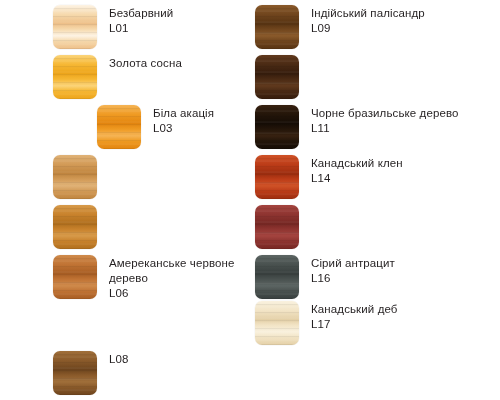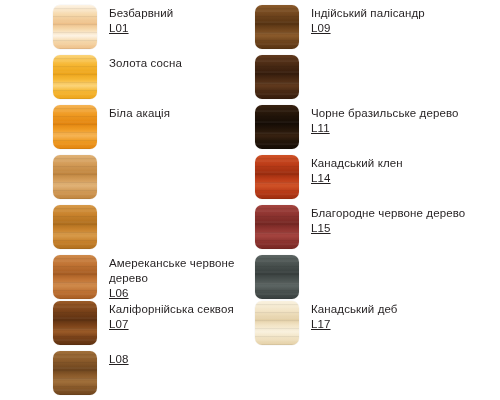--- a/index.html
+++ b/index.html
@@ -75,21 +75,20 @@
     color: #231f20;
     letter-spacing: 0.01em;
     white-space: pre-line;
     margin: 0;
   }
   .swatch-code {
     font-size: 11.5px;
     color: #231f20;
     letter-spacing: 0.01em;
     margin: 0;
-    text-decoration: underline;
   }
 </style>
 </head>
 <body>
 
 <div class="palette">
   <div class="column column-left">
       <div class="swatch-row" style="top: 5px;">
         <div class="swatch" style="background: linear-gradient(rgb(253, 243, 228) 0%, rgb(246, 217, 172) 22%, rgb(238, 192, 137) 42%, rgb(246, 217, 172) 55%, rgb(253, 243, 228) 70%, rgb(246, 217, 172) 82%, rgb(238, 192, 137) 100%);">
           <div class="grain lines" style="background: repeating-linear-gradient(rgba(0, 0, 0, 0) 0px, rgba(0, 0, 0, 0) 3px, rgba(0, 0, 0, 0.22) 3.6px, rgba(0, 0, 0, 0) 4.6px, rgba(0, 0, 0, 0) 8px);"></div>
@@ -102,27 +101,28 @@
       </div>
       <div class="swatch-row" style="top: 55px;">
         <div class="swatch" style="background: linear-gradient(rgb(251, 212, 122) 0%, rgb(246, 183, 51) 22%, rgb(237, 165, 27) 42%, rgb(246, 183, 51) 55%, rgb(251, 212, 122) 70%, rgb(246, 183, 51) 82%, rgb(237, 165, 27) 100%);">
           <div class="grain lines" style="background: repeating-linear-gradient(rgba(0, 0, 0, 0) 0px, rgba(0, 0, 0, 0) 3px, rgba(0, 0, 0, 0.22) 3.6px, rgba(0, 0, 0, 0) 4.6px, rgba(0, 0, 0, 0) 8px);"></div>
           <div class="grain lines2" style="background: repeating-linear-gradient(rgba(255, 255, 255, 0) 0px, rgba(255, 255, 255, 0) 5px, rgba(255, 255, 255, 0.35) 6px, rgba(255, 255, 255, 0) 7.5px, rgba(255, 255, 255, 0) 11px);"></div>
         </div>
         <div class="label-block">
           <div class="swatch-name">Золота сосна</div>
         </div>
       </div>
-      <div class="swatch-row" style="top: 105px;">
+      <div class="swatch-row" style="top: 105px; margin-left: 44px;">
         <div class="swatch" style="background: linear-gradient(rgb(245, 180, 85) 0%, rgb(239, 154, 34) 22%, rgb(227, 133, 15) 42%, rgb(239, 154, 34) 55%, rgb(245, 180, 85) 70%, rgb(239, 154, 34) 82%, rgb(227, 133, 15) 100%);">
           <div class="grain lines" style="background: repeating-linear-gradient(rgba(0, 0, 0, 0) 0px, rgba(0, 0, 0, 0) 3px, rgba(0, 0, 0, 0.22) 3.6px, rgba(0, 0, 0, 0) 4.6px, rgba(0, 0, 0, 0) 8px);"></div>
           <div class="grain lines2" style="background: repeating-linear-gradient(rgba(255, 255, 255, 0) 0px, rgba(255, 255, 255, 0) 5px, rgba(255, 255, 255, 0.35) 6px, rgba(255, 255, 255, 0) 7.5px, rgba(255, 255, 255, 0) 11px);"></div>
         </div>
         <div class="label-block">
           <div class="swatch-name">Біла акація</div>
+          <div class="swatch-code">L03</div>
         </div>
       </div>
       <div class="swatch-row" style="top: 155px;">
         <div class="swatch" style="background: linear-gradient(rgb(224, 178, 119) 0%, rgb(210, 154, 86) 22%, rgb(192, 133, 63) 42%, rgb(210, 154, 86) 55%, rgb(224, 178, 119) 70%, rgb(210, 154, 86) 82%, rgb(192, 133, 63) 100%);">
           <div class="grain lines" style="background: repeating-linear-gradient(rgba(0, 0, 0, 0) 0px, rgba(0, 0, 0, 0) 3px, rgba(0, 0, 0, 0.22) 3.6px, rgba(0, 0, 0, 0) 4.6px, rgba(0, 0, 0, 0) 8px);"></div>
           <div class="grain lines2" style="background: repeating-linear-gradient(rgba(255, 255, 255, 0) 0px, rgba(255, 255, 255, 0) 5px, rgba(255, 255, 255, 0.35) 6px, rgba(255, 255, 255, 0) 7.5px, rgba(255, 255, 255, 0) 11px);"></div>
         </div>
       </div>
       <div class="swatch-row" style="top: 205px;">
         <div class="swatch" style="background: linear-gradient(rgb(215, 154, 74) 0%, rgb(200, 130, 44) 22%, rgb(176, 111, 30) 42%, rgb(200, 130, 44) 55%, rgb(215, 154, 74) 70%, rgb(200, 130, 44) 82%, rgb(176, 111, 30) 100%);">
@@ -132,30 +132,20 @@
       </div>
       <div class="swatch-row" style="top: 255px;">
         <div class="swatch" style="background: linear-gradient(rgb(207, 138, 75) 0%, rgb(192, 115, 52) 22%, rgb(167, 93, 35) 42%, rgb(192, 115, 52) 55%, rgb(207, 138, 75) 70%, rgb(192, 115, 52) 82%, rgb(167, 93, 35) 100%);">
           <div class="grain lines" style="background: repeating-linear-gradient(rgba(0, 0, 0, 0) 0px, rgba(0, 0, 0, 0) 3px, rgba(0, 0, 0, 0.22) 3.6px, rgba(0, 0, 0, 0) 4.6px, rgba(0, 0, 0, 0) 8px);"></div>
           <div class="grain lines2" style="background: repeating-linear-gradient(rgba(255, 255, 255, 0) 0px, rgba(255, 255, 255, 0) 5px, rgba(255, 255, 255, 0.35) 6px, rgba(255, 255, 255, 0) 7.5px, rgba(255, 255, 255, 0) 11px);"></div>
         </div>
         <div class="label-block">
           <div class="swatch-name">Амереканське червоне
 дерево</div>
           <div class="swatch-code">L06</div>
-        </div>
-      </div>
-      <div class="swatch-row" style="top: 301px;">
-        <div class="swatch" style="background: linear-gradient(rgb(154, 90, 39) 0%, rgb(122, 66, 25) 22%, rgb(94, 49, 17) 42%, rgb(122, 66, 25) 55%, rgb(154, 90, 39) 70%, rgb(122, 66, 25) 82%, rgb(94, 49, 17) 100%);">
-          <div class="grain lines" style="background: repeating-linear-gradient(rgba(0, 0, 0, 0) 0px, rgba(0, 0, 0, 0) 3px, rgba(0, 0, 0, 0.22) 3.6px, rgba(0, 0, 0, 0) 4.6px, rgba(0, 0, 0, 0) 8px);"></div>
-          <div class="grain lines2" style="background: repeating-linear-gradient(rgba(255, 255, 255, 0) 0px, rgba(255, 255, 255, 0) 5px, rgba(255, 255, 255, 0.35) 6px, rgba(255, 255, 255, 0) 7.5px, rgba(255, 255, 255, 0) 11px);"></div>
-        </div>
-        <div class="label-block">
-          <div class="swatch-name">Каліфорнійська секвоя</div>
-          <div class="swatch-code">L07</div>
         </div>
       </div>
       <div class="swatch-row" style="top: 351px;">
         <div class="swatch" style="background: linear-gradient(rgb(160, 111, 58) 0%, rgb(138, 90, 42) 22%, rgb(109, 68, 29) 42%, rgb(138, 90, 42) 55%, rgb(160, 111, 58) 70%, rgb(138, 90, 42) 82%, rgb(109, 68, 29) 100%);">
           <div class="grain lines" style="background: repeating-linear-gradient(rgba(0, 0, 0, 0) 0px, rgba(0, 0, 0, 0) 3px, rgba(0, 0, 0, 0.22) 3.6px, rgba(0, 0, 0, 0) 4.6px, rgba(0, 0, 0, 0) 8px);"></div>
           <div class="grain lines2" style="background: repeating-linear-gradient(rgba(255, 255, 255, 0) 0px, rgba(255, 255, 255, 0) 5px, rgba(255, 255, 255, 0.35) 6px, rgba(255, 255, 255, 0) 7.5px, rgba(255, 255, 255, 0) 11px);"></div>
         </div>
         <div class="label-block">
           <div class="swatch-code">L08</div>
         </div>
@@ -196,30 +186,30 @@
         <div class="label-block">
           <div class="swatch-name">Канадський клен</div>
           <div class="swatch-code">L14</div>
         </div>
       </div>
       <div class="swatch-row" style="top: 205px;">
         <div class="swatch" style="background: linear-gradient(rgb(164, 68, 63) 0%, rgb(142, 52, 48) 22%, rgb(118, 39, 35) 42%, rgb(142, 52, 48) 55%, rgb(164, 68, 63) 70%, rgb(142, 52, 48) 82%, rgb(118, 39, 35) 100%);">
           <div class="grain lines" style="background: repeating-linear-gradient(rgba(0, 0, 0, 0) 0px, rgba(0, 0, 0, 0) 3px, rgba(0, 0, 0, 0.22) 3.6px, rgba(0, 0, 0, 0) 4.6px, rgba(0, 0, 0, 0) 8px);"></div>
           <div class="grain lines2" style="background: repeating-linear-gradient(rgba(255, 255, 255, 0) 0px, rgba(255, 255, 255, 0) 5px, rgba(255, 255, 255, 0.35) 6px, rgba(255, 255, 255, 0) 7.5px, rgba(255, 255, 255, 0) 11px);"></div>
         </div>
-        <div class="label-block">
-          <div class="swatch-name">Благородне червоне дерево</div>
-          <div class="swatch-code">L15</div>
-        </div>
       </div>
       <div class="swatch-row" style="top: 255px;">
         <div class="swatch" style="background: linear-gradient(rgb(92, 101, 99) 0%, rgb(73, 81, 79) 22%, rgb(56, 63, 62) 42%, rgb(73, 81, 79) 55%, rgb(92, 101, 99) 70%, rgb(73, 81, 79) 82%, rgb(56, 63, 62) 100%);">
           <div class="grain lines" style="background: repeating-linear-gradient(rgba(0, 0, 0, 0) 0px, rgba(0, 0, 0, 0) 3px, rgba(0, 0, 0, 0.22) 3.6px, rgba(0, 0, 0, 0) 4.6px, rgba(0, 0, 0, 0) 8px);"></div>
           <div class="grain lines2" style="background: repeating-linear-gradient(rgba(255, 255, 255, 0) 0px, rgba(255, 255, 255, 0) 5px, rgba(255, 255, 255, 0.35) 6px, rgba(255, 255, 255, 0) 7.5px, rgba(255, 255, 255, 0) 11px);"></div>
         </div>
+        <div class="label-block">
+          <div class="swatch-name">Сірий антрацит</div>
+          <div class="swatch-code">L16</div>
+        </div>
       </div>
       <div class="swatch-row" style="top: 301px;">
         <div class="swatch" style="background: linear-gradient(rgb(249, 241, 222) 0%, rgb(242, 228, 198) 22%, rgb(228, 208, 167) 42%, rgb(242, 228, 198) 55%, rgb(249, 241, 222) 70%, rgb(242, 228, 198) 82%, rgb(228, 208, 167) 100%);">
           <div class="grain lines" style="background: repeating-linear-gradient(rgba(0, 0, 0, 0) 0px, rgba(0, 0, 0, 0) 3px, rgba(0, 0, 0, 0.22) 3.6px, rgba(0, 0, 0, 0) 4.6px, rgba(0, 0, 0, 0) 8px);"></div>
           <div class="grain lines2" style="background: repeating-linear-gradient(rgba(255, 255, 255, 0) 0px, rgba(255, 255, 255, 0) 5px, rgba(255, 255, 255, 0.35) 6px, rgba(255, 255, 255, 0) 7.5px, rgba(255, 255, 255, 0) 11px);"></div>
         </div>
         <div class="label-block">
           <div class="swatch-name">Канадський деб</div>
           <div class="swatch-code">L17</div>
         </div>

